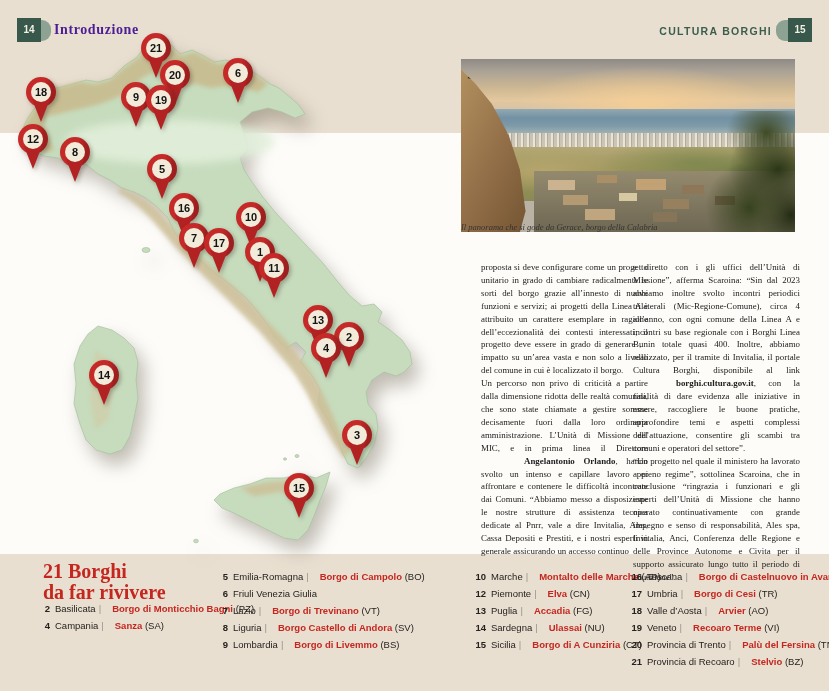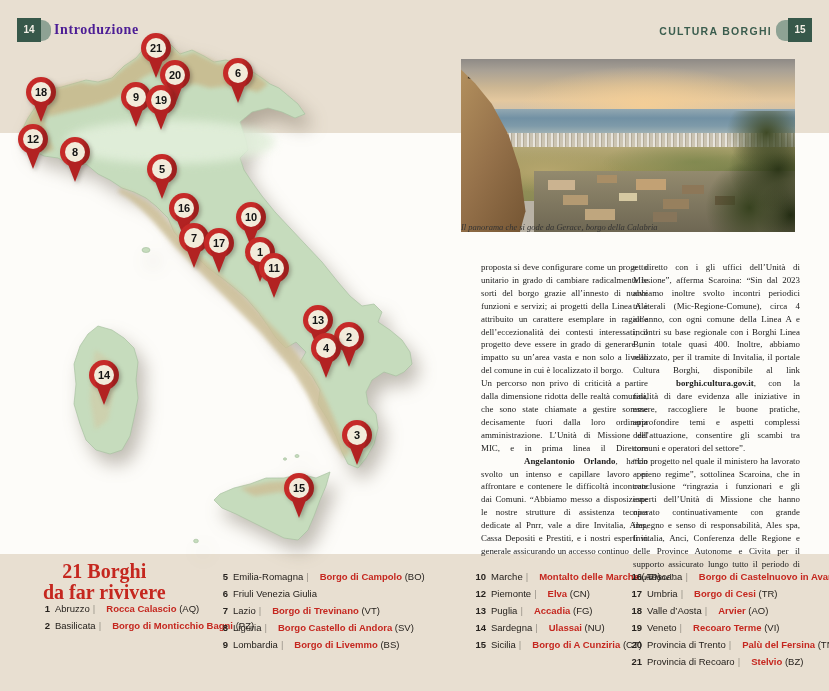--- a/index.html
+++ b/index.html
@@ -82,21 +82,21 @@
   
   .art{position:absolute;top:261px;width:167px;text-align:justify;
     font:8.9px/12.9px "Liberation Serif",serif;color:#222;}
   .art p{margin:0;}
   .art .bold{font-weight:700;padding-left:43px;}
   .art-c1{left:481px;}
   .art-c2{left:633px;}
 
   
   .list-title{position:absolute;left:43px;top:561px;color:#c5271f;
-    font:700 20px/21px "Liberation Serif",serif;text-align:center;}
+    font:700 20px/21px "Liberation Serif",serif;}
   .list-col{position:absolute;font-family:"Liberation Sans",sans-serif;font-size:9.5px;color:#26221e;white-space:nowrap;}
   .lc1{left:36px;top:600px;}
   .lc2{left:214px;top:568px;}
   .lc3{left:472px;top:568px;}
   .lc4{left:628px;top:568px;}
   .li{line-height:17px;}
   .num{display:inline-block;min-width:14px;margin-right:5px;font-weight:700;text-align:right;}
   .sep{color:#9a948a;padding:0 3px;}
   .bname{font-weight:700;color:#c5271f;padding-left:8px;}
   .wrapline{margin-left:19px;line-height:17px;}
@@ -226,22 +226,22 @@
 <div class="art art-c2">
     <p><span>e diretto con i gli uffici dell’Unità di Missione”, afferma Scaroina: “Sin dal 2023 abbiamo inoltre svolto incontri periodici trilaterali (Mic-Regione-Comune), circa 4 all’anno, con ogni comune della Linea A e incontri su base regionale con i Borghi Linea B, in totale quasi 400. Inoltre, abbiamo realizzato, per il tramite di Invitalia, il portale Cultura Borghi, disponibile al link </span><span class="bold">borghi.cultura.gov.it</span><span>, con la finalità di dare evidenza alle iniziative in essere, raccogliere le buone pratiche, approfondire temi e aspetti complessi dell’attuazione, consentire gli scambi tra comuni e operatori del settore”.</span></p>
     <p><span>“Un progetto nel quale il ministero ha lavorato a pieno regime”, sottolinea Scaroina, che in conclusione “ringrazia i funzionari e gli esperti dell’Unità di Missione che hanno operato continuativamente con grande impegno e senso di responsabilità, Ales spa, Invitalia, Anci, Conferenza delle Regione e delle Province Autonome e Civita per il supporto assicurato lungo tutto il periodo di attuazione”.</span></p>
   </div>
 
 <div class="list-title">
   <div>21 Borghi</div>
   <div>da far rivivere</div>
 </div>
 <div class="list-col lc1">
-    <div class="li"><span class="num">1</span><span class="region">Abruzzo</span><span class="sep">|</span><span class="bname">Rocca Calascio</span><span class="prov"> (AQ)</span></div>
     <div class="li"><span class="num">2</span><span class="region">Basilicata</span><span class="sep">|</span><span class="bname">Borgo di Monticchio Bagni</span><span class="prov"> (PZ)</span></div>
+    <div class="li"><span class="num">4</span><span class="region">Campania</span><span class="sep">|</span><span class="bname">Sanza</span><span class="prov"> (SA)</span></div>
   </div>
 <div class="list-col lc2">
     <div class="li"><span class="num">5</span><span class="region">Emilia-Romagna</span><span class="sep">|</span><span class="bname">Borgo di Campolo</span><span class="prov"> (BO)</span></div>
     <div class="li"><span class="num">6</span><span class="region">Friuli Venezia Giulia</span></div>
     <div class="li"><span class="num">7</span><span class="region">Lazio</span><span class="sep">|</span><span class="bname">Borgo di Trevinano</span><span class="prov"> (VT)</span></div>
     <div class="li"><span class="num">8</span><span class="region">Liguria</span><span class="sep">|</span><span class="bname">Borgo Castello di Andora</span><span class="prov"> (SV)</span></div>
     <div class="li"><span class="num">9</span><span class="region">Lombardia</span><span class="sep">|</span><span class="bname">Borgo di Livemmo</span><span class="prov"> (BS)</span></div>
   </div>
 <div class="list-col lc3">
     <div class="li"><span class="num">10</span><span class="region">Marche</span><span class="sep">|</span><span class="bname">Montalto delle Marche</span><span class="prov"> (AP)</span></div>

